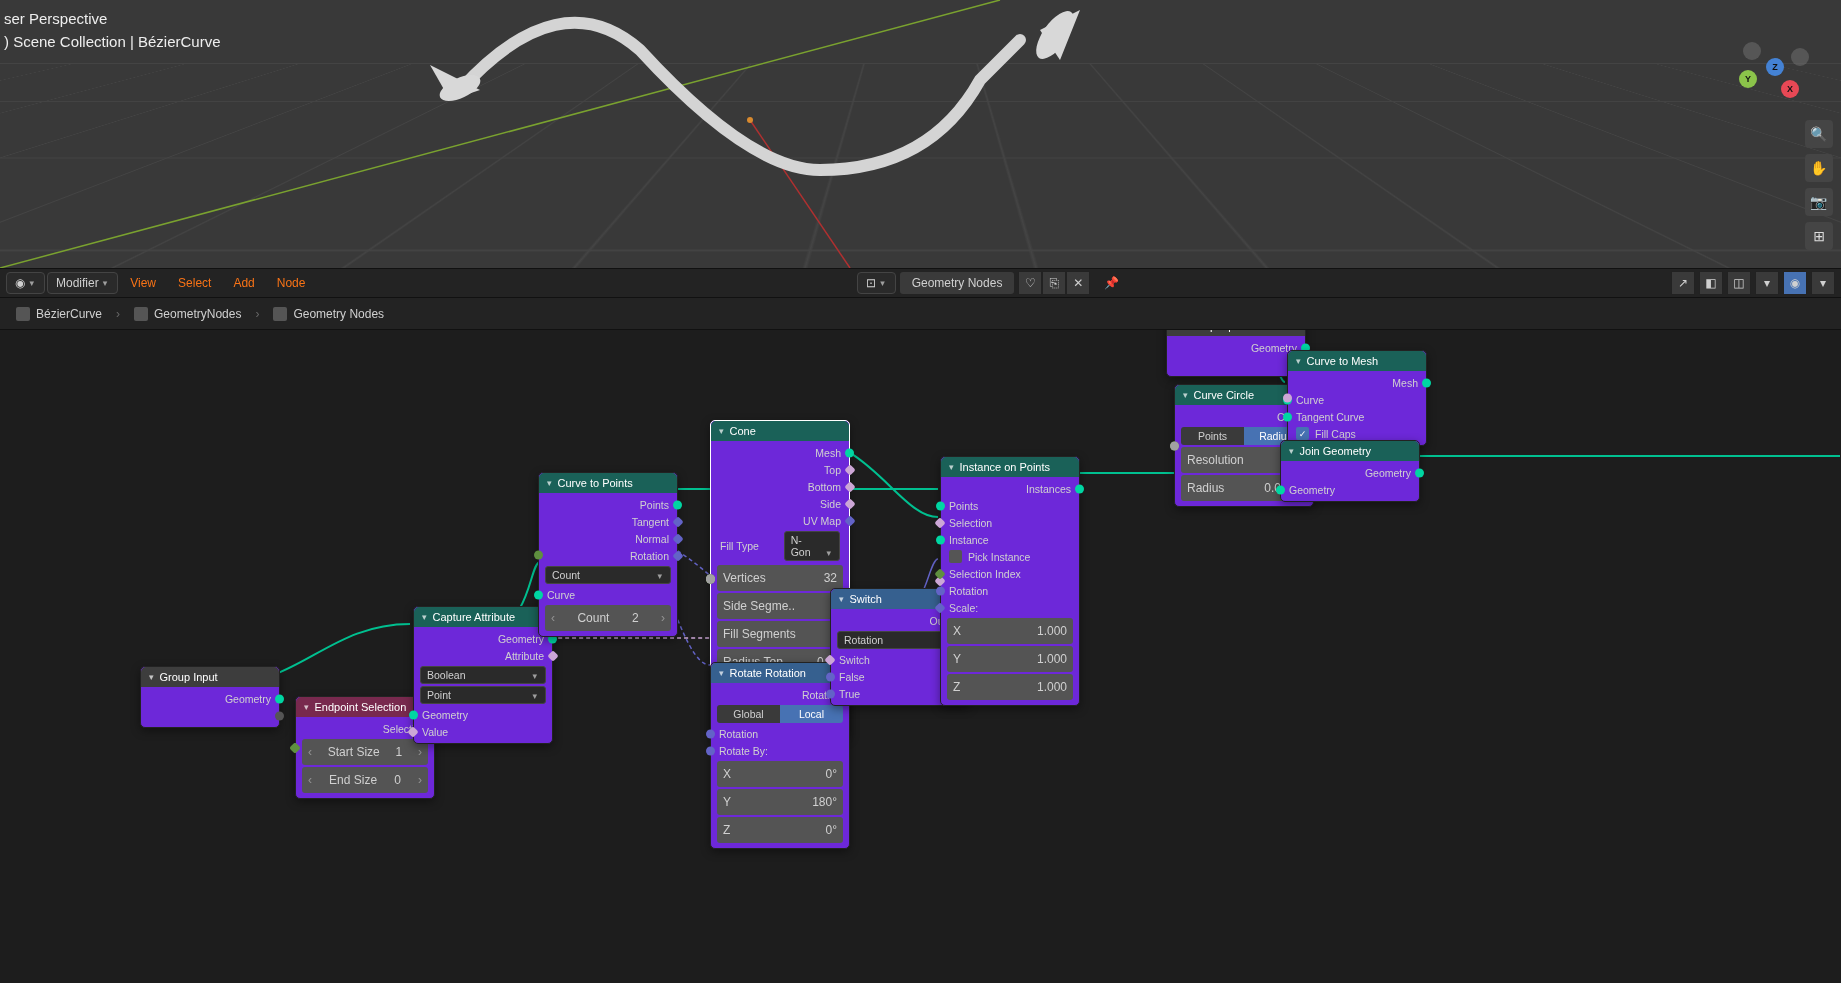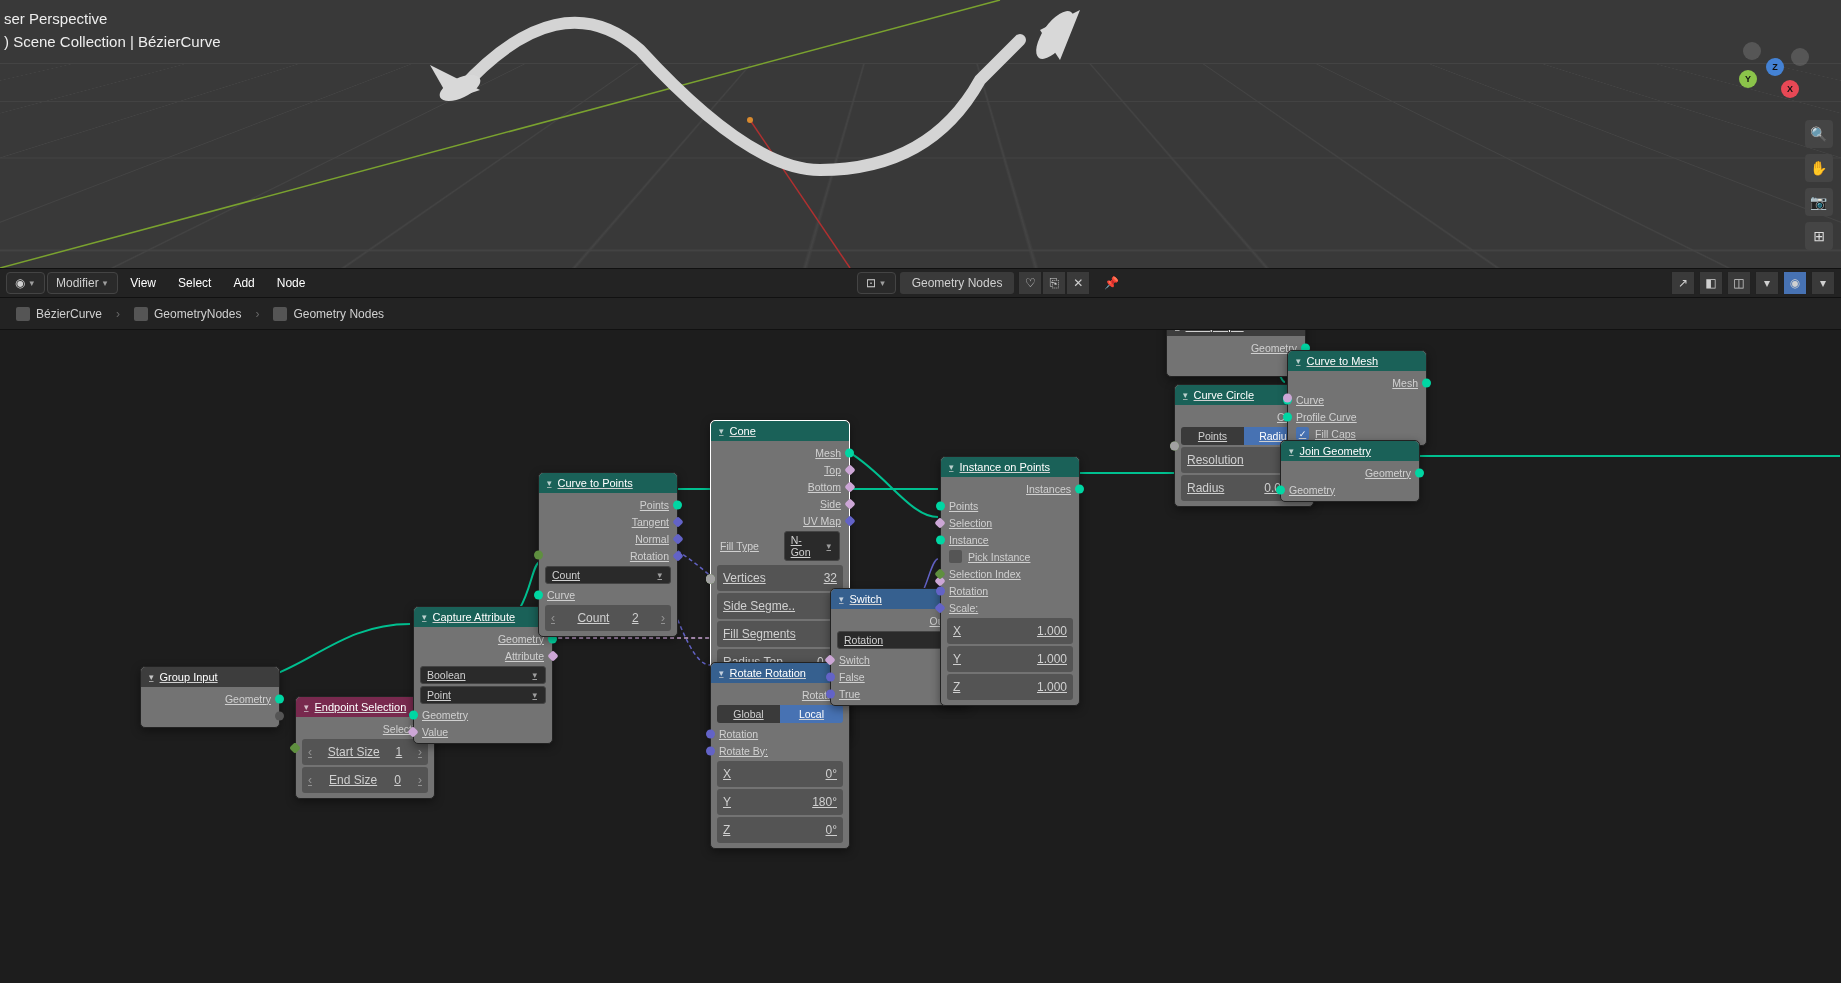--- a/index.html
+++ b/index.html
@@ -15,55 +15,55 @@
 .gizmo-x { background:#e84855; top:50px; left:50px; }
 .gizmo-y { background:#8bc34a; top:40px; left:8px; }
 .gizmo-z { background:#4482d4; top:28px; left:35px; }
 .gizmo-neg { background:#6a6a6a; opacity:.6; }
 .gizmo-nx { top:12px; left:12px; }
 .gizmo-ny { top:18px; left:60px; }
 .viewport-tools { position:absolute; right:8px; top:120px; display:flex; flex-direction:column; gap:6px; }
 .vt-btn { width:28px; height:28px; background:#454545; border-radius:4px; display:flex; align-items:center; justify-content:center; color:#ddd; cursor:pointer; font-size:14px; }
 .curve-svg { position:absolute; inset:0; pointer-events:none; }
 .header-bar { height:30px; background:#232323; border-top:1px solid #111; border-bottom:1px solid #111; display:flex; align-items:center; padding:0 6px; gap:2px; font-size:12px; }
-.hb-btn { padding:4px 10px; border-radius:4px; cursor:pointer; color:#ffffff; }
+.hb-btn { padding:4px 10px; border-radius:4px; cursor:pointer; color:#f97316; }
 .hb-dropdown { background:#2a2a2a; border:1px solid #444; border-radius:4px; padding:3px 8px; display:flex; align-items:center; gap:4px; }
 .hb-center { flex:1; display:flex; justify-content:center; align-items:center; gap:4px; }
 .hb-name { background:#3a3a3a; padding:4px 12px; border-radius:3px; }
 .hb-icons { display:flex; gap:0; }
 .hb-icon { width:24px; height:24px; display:flex; align-items:center; justify-content:center; cursor:pointer; background:#3a3a3a; border:1px solid #222; }
 .hb-icon.blue { background:#4772b3; }
 .hb-right { display:flex; align-items:center; gap:4px; }
 .breadcrumb-bar { height:32px; background:#232323; display:flex; align-items:center; padding:0 10px; gap:8px; font-size:12px; border-bottom:1px solid #111; }
 .bc-item { display:flex; align-items:center; gap:6px; padding:3px 6px; border-radius:3px; }
 .bc-sep { color:#666; }
 .bc-icon { width:14px; height:14px; background:#555; border-radius:2px; }
 .node-editor { position:relative; width:100%; height:653px; background:#1d1d1d; overflow:hidden; }
-.node { position:absolute; background:#737373; border:1px solid #222; border-radius:5px; min-width:140px; box-shadow:0 3px 10px rgba(0,0,0,.4);text-decoration:underline; }
+.node { position:absolute; background:#6d28d9; border:1px solid #222; border-radius:5px; min-width:140px; box-shadow:0 3px 10px rgba(0,0,0,.4); }
 .node-header { padding:4px 8px; border-radius:5px 5px 0 0; font-size:11px; font-weight:500; display:flex; align-items:center; gap:4px; color:#fff; }
 .nh-teal { background:#1a6158; }
 .nh-pink { background:#78294e; }
 .nh-grey { background:#3d3d3d; }
 .nh-lblue { background:#36608f; }
 .node-body { padding:3px 0; }
 .nrow { display:flex; align-items:center; padding:2px 8px; font-size:10.5px; color:#d0d0d0; min-height:17px; position:relative; }
 .nrow.out { justify-content:flex-end; }
 .nrow.in { justify-content:flex-start; }
 .socket { position:absolute; width:9px; height:9px; border-radius:50%; top:50%; transform:translateY(-50%); }
 .socket.out { right:-5px; }
 .socket.in { left:-5px; }
 .sock-geom { background:#00d6a3; }
 .sock-vec { background:#6363c7; }
 .sock-int { background:#5f8f3f; }
 .sock-bool { background:#cca6d6; }
 .sock-float { background:#a1a1a1; }
 .sock-dia { border-radius:2px; transform:translateY(-50%) rotate(45deg); width:8px; height:8px; }
 .nfield { background:#545454; border-radius:3px; padding:6px 6px; margin:2px 6px; font-size:12px; display:flex; justify-content:space-between; align-items:flex-end; min-height:19px; }
 .nfield.full { width:calc(100% - 12px); }
-.nsel { background:#2a2a2a; border:1px solid #444; border-radius:3px; padding:2px 6px; margin:2px 6px; font-size:10.5px; display:flex; justify-content:space-between; align-items:center;gap:16px; }
+.nsel { background:#2a2a2a; border:1px solid #444; border-radius:3px; padding:2px 6px; margin:2px 6px; font-size:10.5px; display:flex; justify-content:space-between; align-items:flex-end;gap:16px; }
 .ntoggle { display:flex; margin:2px 6px; border-radius:3px; overflow:hidden; }
 .ntoggle span { flex:1; text-align:center; padding:3px 6px; background:#3a3a3a; font-size:10.5px; cursor:pointer; }
 .ntoggle span.active { background:#4772b3; color:#fff; }
 .ncheck { display:flex; align-items:center; gap:6px; padding:2px 8px; font-size:10.5px; }
 .ncheck-box { width:13px; height:13px; border-radius:2px; background:#555; display:flex; align-items:center; justify-content:center; font-size:9px; }
 .ncheck-box.on { background:#4772b3; color:#fff; }
 .chev { font-size:9px; opacity:.7; margin-right:2px; }
 svg.wires { position:absolute; inset:0; pointer-events:none; z-index:0; }
 .node { z-index:1; }
 </style>
@@ -524,21 +524,21 @@
     <div class="nrow out">
           <span>Mesh</span>
           <span class="socket out sock-geom"></span>
         </div>
     <div class="nrow in">
           <span class="socket in sock-geom"></span>
           <span>Curve</span>
         </div>
     <div class="nrow in">
           <span class="socket in sock-geom"></span>
-          <span>Profile Curve</span>
+          <span>Tangent Curve</span>
         </div>
     <div class="ncheck">
           <span class="socket in sock-bool"></span>
           <span class="ncheck-box on">✓</span>
           <span>Fill Caps</span>
         </div>
   </div>
 </div>
 
 <div class="node" style="left:1280px; top:110px; width:78px;">

